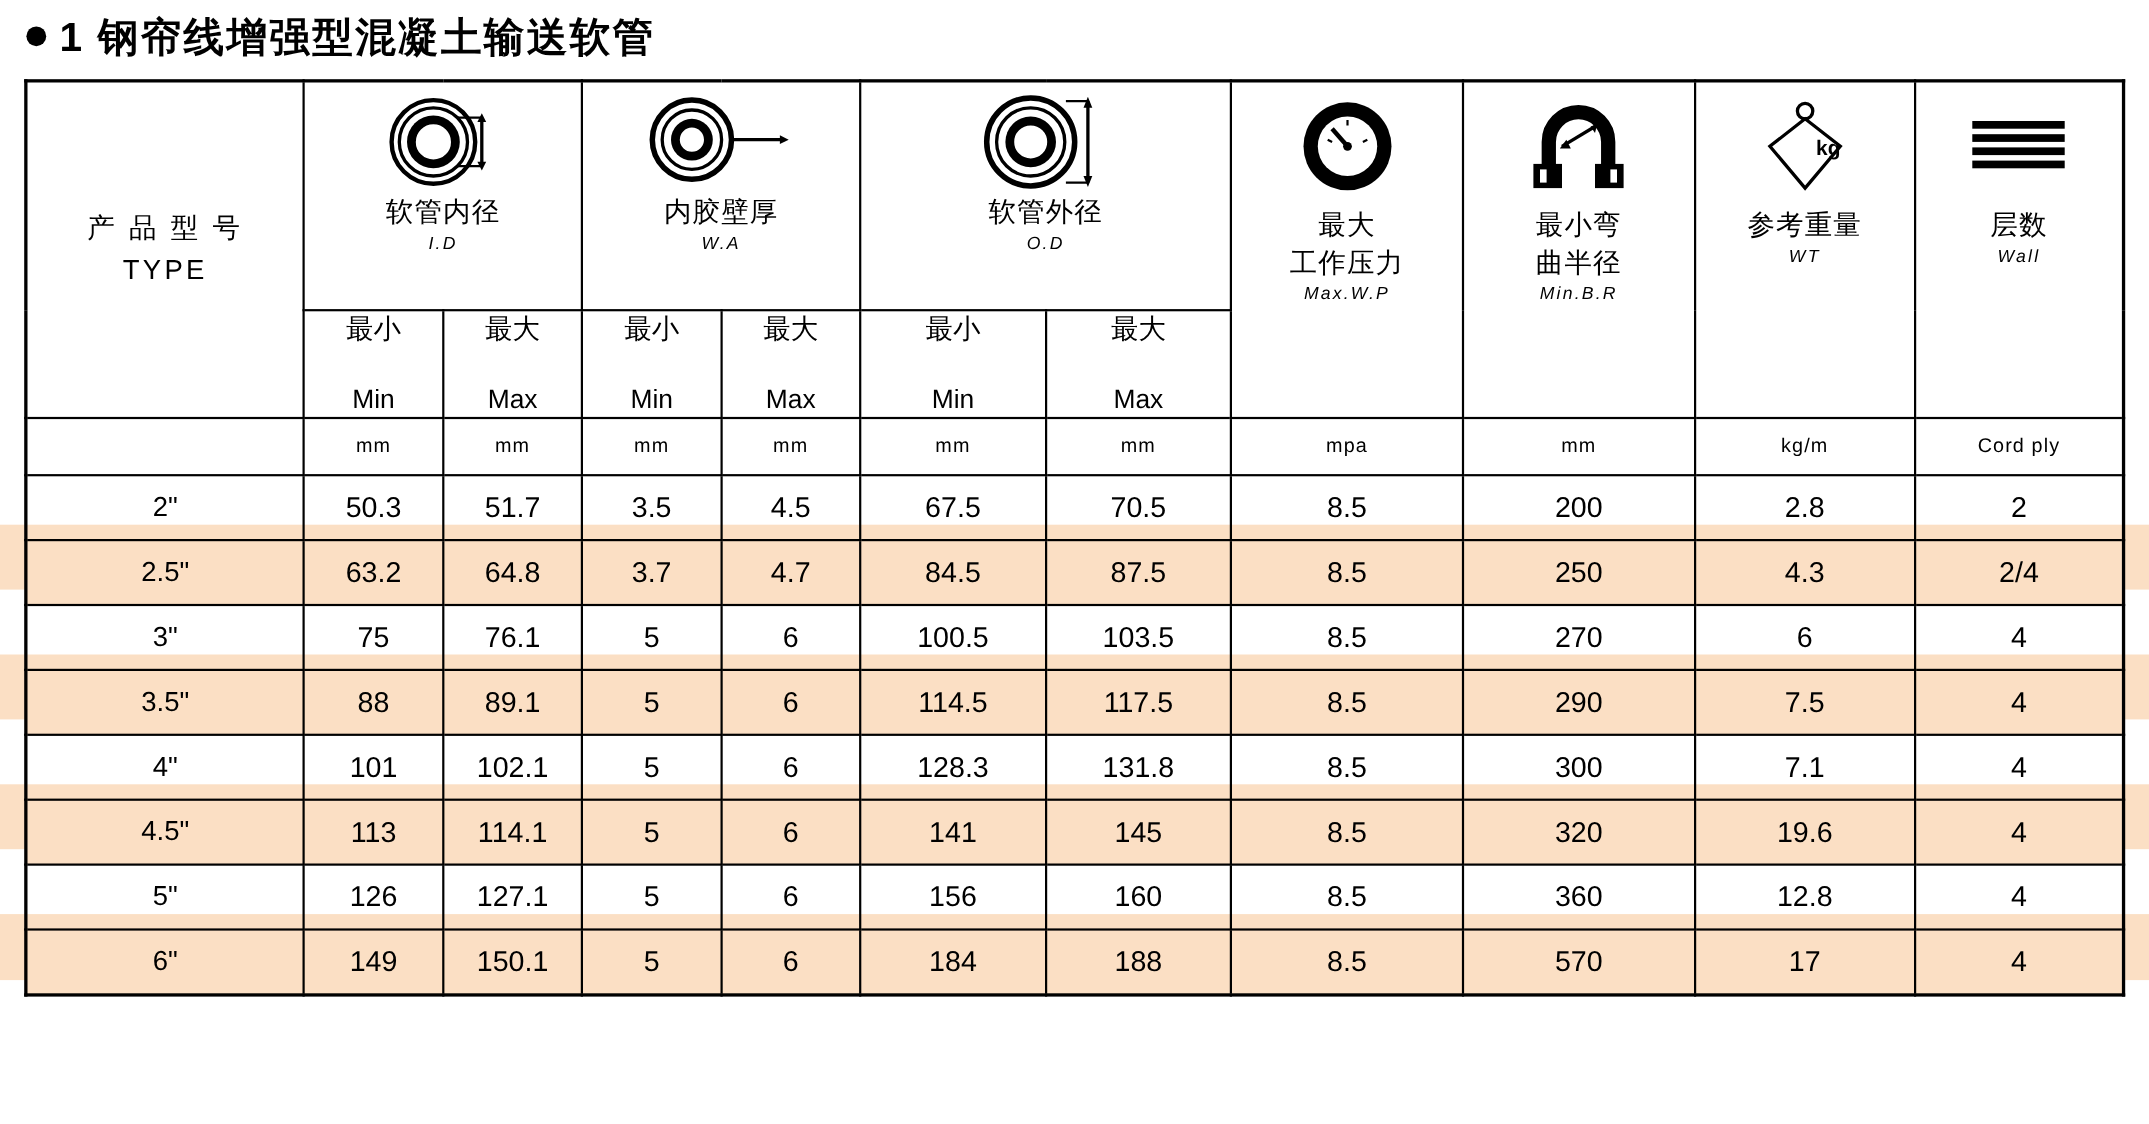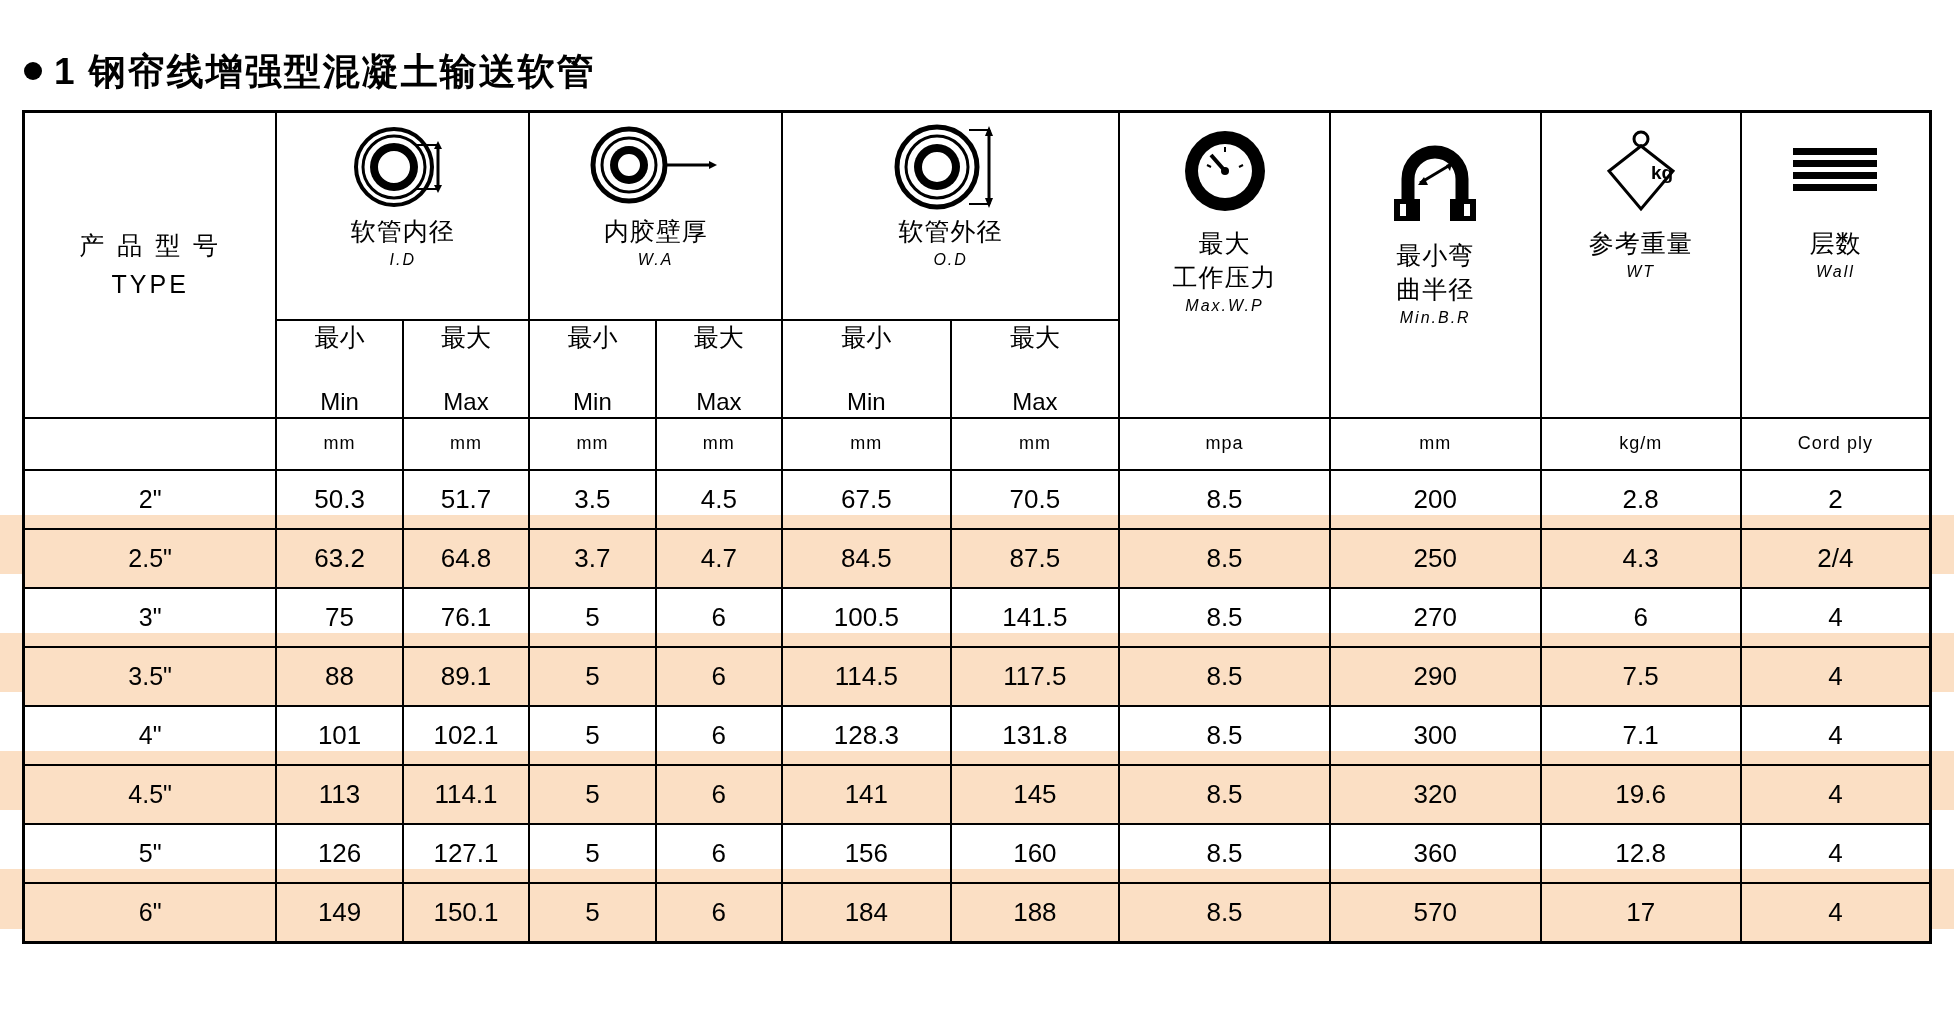--- a/index.html
+++ b/index.html
@@ -21,21 +21,20 @@
     box-sizing: border-box;
     padding: 0 22px;
   }
   
   .heading {
     display: flex;
     align-items: center;
     gap: 12px;
     height: 66px;
     padding-left: 2px;
-    margin-top: 38px;
   }
   .bullet-dot {
     width: 18px;
     height: 18px;
     border-radius: 50%;
     background: #000;
     flex: 0 0 auto;
   }
   .heading-text {
     font-size: 37px;
@@ -248,21 +247,21 @@
           </div>
           <div class="grp-label" style="margin-top:12px">
             <div>最大</div>
             <div>工作压力</div>
             <div class="sub">Max.W.P</div>
           </div>
         </div>
       </td>
 
       <td class="hdr-main" rowspan="2">
-        <div class="icon-cell-inner" style="padding-top:26px">
+        <div class="icon-cell-inner" style="padding-top:14px">
           <div class="icon-box">
             <svg width="110" height="88" viewBox="0 0 110 88">
               <path d="M28 74 L28 40 A27 27 0 0 1 82 40 L82 74" fill="none" stroke="#000" stroke-width="13"></path>
               <rect x="14" y="60" width="26" height="22" fill="#000"></rect>
               <rect x="20" y="65" width="6" height="12" fill="#fff"></rect>
               <rect x="70" y="60" width="26" height="22" fill="#000"></rect>
               <rect x="84" y="65" width="6" height="12" fill="#fff"></rect>
               <line x1="40" y1="44" x2="70" y2="26" stroke="#000" stroke-width="3"></line>
               <polygon points="38,46 44,38 48,46" fill="#000"></polygon>
               <polygon points="72,24 66,26 70,32" fill="#000"></polygon>
@@ -379,21 +378,21 @@
       <td>2/4</td>
     </tr>
 
     <tr class="body-row">
       <td class="type-col">3"</td>
       <td>75</td>
       <td>76.1</td>
       <td>5</td>
       <td>6</td>
       <td>100.5</td>
-      <td>141.5</td>
+      <td>103.5</td>
       <td>8.5</td>
       <td>270</td>
       <td>6</td>
       <td>4</td>
     </tr>
 
     <tr class="body-row alt">
       <td class="type-col">3.5"</td>
       <td>88</td>
       <td>89.1</td>

